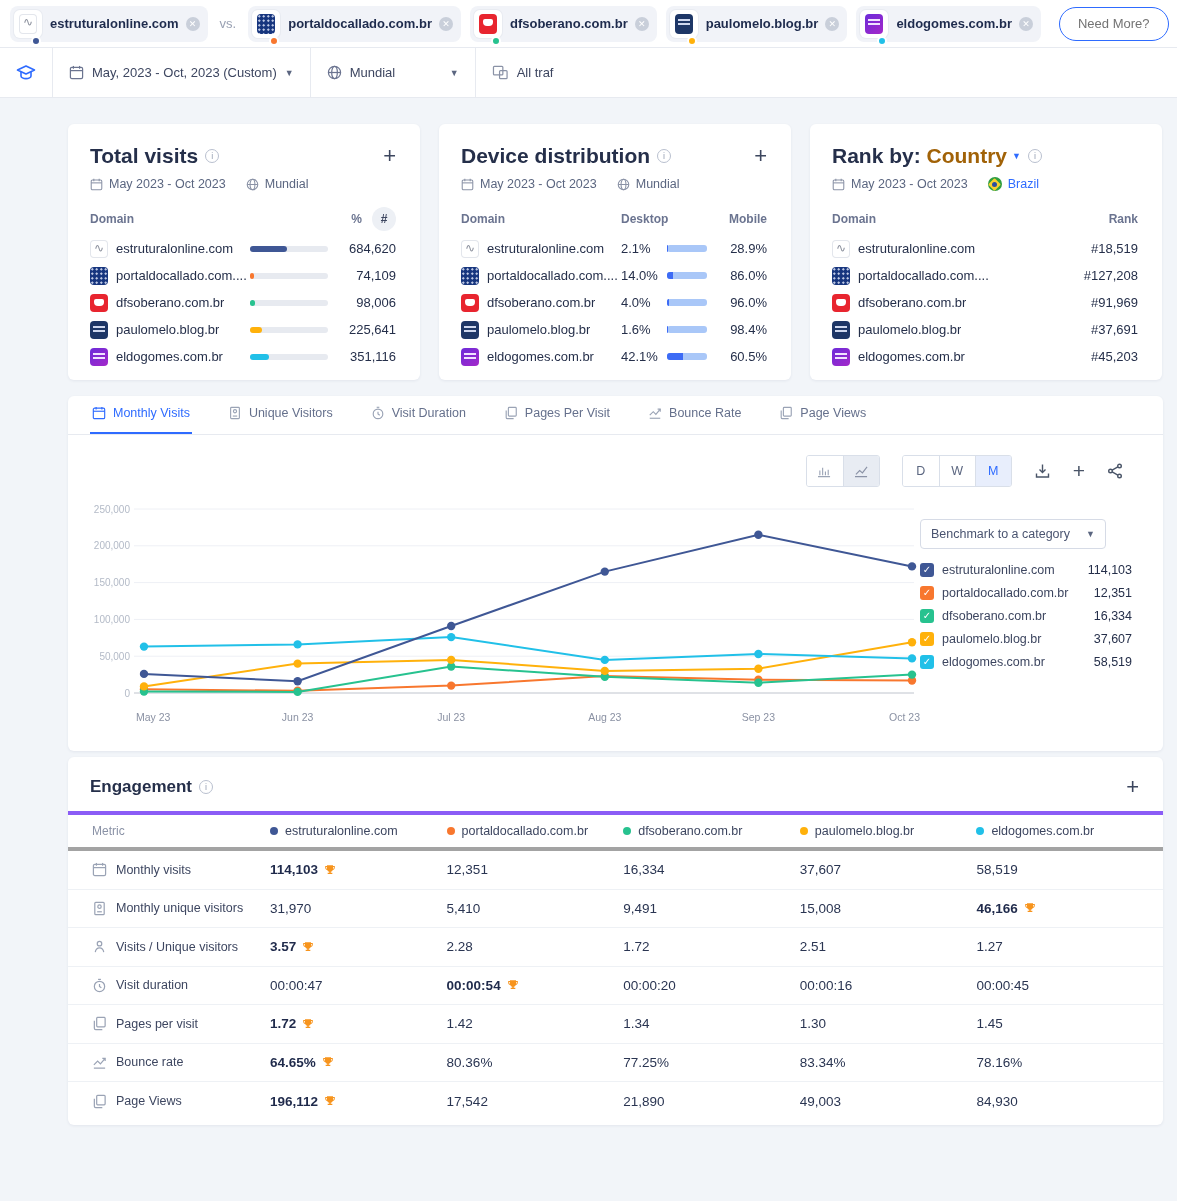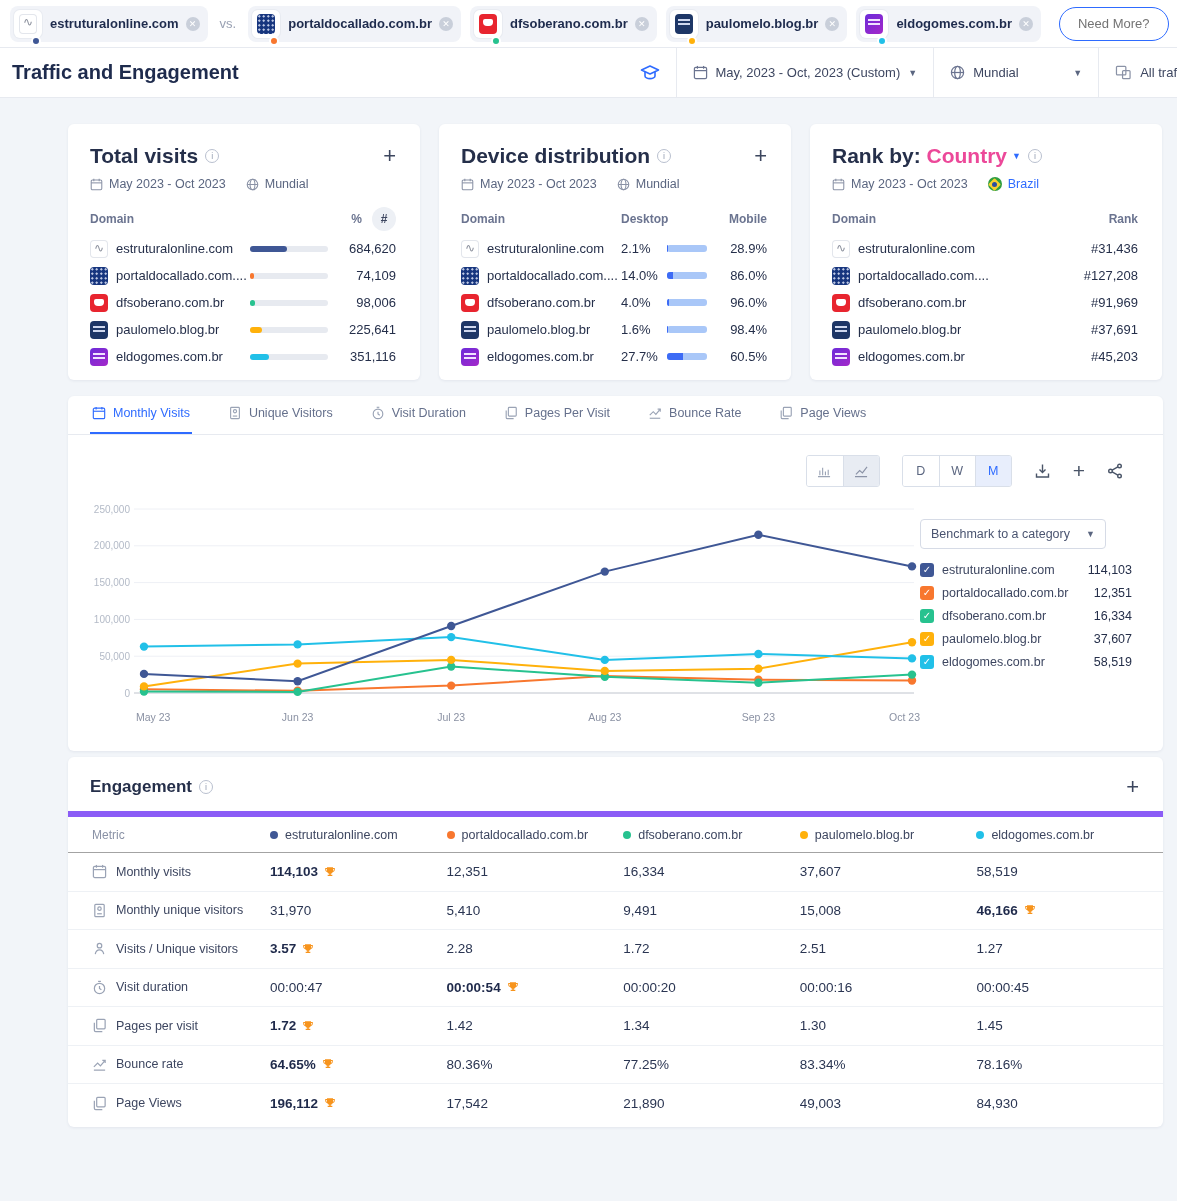--- a/index.html
+++ b/index.html
@@ -39,21 +39,21 @@
   .caret { font-size:9px; color:#5b6680; }
   .icon-svg { display:inline-flex; }
 
   
   .content { padding:26px 14px 0 68px; }
   .cards-row { display:flex; gap:19px; }
   .card { background:#fff; border-radius:6px; box-shadow:0 1px 3px rgba(25,40,90,.07); }
   .stat-card { width:352px; height:256px; padding:20px 24px 0 22px; }
   .card-head { display:flex; align-items:center; }
   .card-title { font-size:21px; font-weight:bold; color:#252f4a; }
-  .card-title .link { color:#ec4899; }
+  .card-title .link { color:#a16207; }
   .info-i { width:14px; height:14px; border-radius:50%; border:1px solid #b9c0cf; color:#9aa3b5; font-size:9px; line-height:12px; text-align:center; margin-left:7px; font-style:normal; }
   .plus-btn { margin-left:auto; font-size:22px; font-weight:300; color:#3c465e; cursor:pointer; line-height:18px; }
   .card-meta { display:flex; align-items:center; gap:6px; font-size:12.5px; color:#5b6680; margin-top:9px; }
   .card-meta .sep { width:8px; }
   .meta-link { color:#2e6bff; }
   .cols-head { display:flex; align-items:center; font-size:12px; font-weight:bold; color:#6b7490; margin-top:16px; height:24px; }
   .num-toggle { width:24px; height:24px; border-radius:50%; background:#edf0f5; color:#3d4660; text-align:center; line-height:24px; font-weight:bold; cursor:pointer; }
   .pct-toggle { color:#6b7490; margin-right:10px; cursor:pointer; }
   .stat-rows { margin-top:4px; }
   .stat-row { display:flex; align-items:center; height:27px; font-size:13px; color:#252f4a; }
@@ -96,23 +96,23 @@
   .chart-zone { display:flex; padding:4px 20px 14px 18px; }
   .legend-panel { width:212px; padding-top:24px; }
   .bench-select { width:186px; height:30px; border:1px solid #d6dbe6; border-radius:4px; display:flex; align-items:center; justify-content:space-between; padding:0 10px; font-size:12.5px; color:#4a5470; cursor:pointer; background:#fff; }
   .legend-rows { margin-top:14px; display:flex; flex-direction:column; gap:9px; }
   .legend-row { display:flex; align-items:center; font-size:12.5px; color:#3d4660; }
   .lg-check { width:14px; height:14px; border-radius:3px; color:#fff; font-size:10px; line-height:14px; text-align:center; margin-right:8px; cursor:pointer; }
   .lg-val { margin-left:auto; color:#252f4a; }
 
   
   .eng-card { margin-top:6px; width:1095px; padding-bottom:4px; }
-  .eng-head { display:flex; align-items:center; padding:20px 24px 14px 22px; border-bottom:6px solid #8b5cf6; }
+  .eng-head { display:flex; align-items:center; padding:20px 24px 14px 22px; border-bottom:4px solid #8b5cf6; }
   .eng-grid { display:grid; grid-template-columns:178px repeat(5,1fr); align-items:center; padding:0 10px 0 24px; }
-  .eng-header-row { height:36px; border-bottom:1px solid #a3a3a3; }
+  .eng-header-row { height:36px; border-bottom:4px solid #a3a3a3; }
   .eng-header-row .mh { font-size:12px; color:#8a92a6; }
   .dom-head { display:flex; align-items:center; gap:7px; font-size:12.5px; color:#3d4660; }
   .dom-dot { width:8px; height:8px; border-radius:50%; }
   .eng-row { height:38.5px; border-bottom:1px solid #eef1f5; }
   .eng-row:last-child { border-bottom:none; }
   .metric-cell { display:flex; align-items:center; gap:9px; font-size:12.5px; color:#3d4660; }
   .metric-cell svg { stroke:#9aa3b5; flex:0 0 auto; }
   .cell { display:flex; align-items:center; gap:6px; font-size:13.5px; color:#2a3552; }
   .cell.win .val { font-weight:bold; color:#1f2a4b; }
   .trophy { display:flex; }
@@ -167,21 +167,20 @@
         </span>
         <span class="label">eldogomes.com.br</span>
         <span class="close-x">✕</span>
         <span class="dot" style="background: rgb(33, 192, 232);"></span>
       </span>
     </div>
   <button class="need-more">Need More?</button>
 </div>
 
 <div class="titlebar">
-  <div class="page-title">Traffic and Engagement</div>
   <div class="tb-right">
     <div class="tb-item noborder">
       <span class="icon-svg">
         <svg width="20" height="18" viewBox="0 0 20 18" fill="none" stroke="#2e6bff" stroke-width="1.6" stroke-linejoin="round">
             <path d="M10 2 18.5 6 10 10 1.5 6z"></path>
             <path d="M5 8v4c0 1.4 2.3 2.6 5 2.6s5-1.2 5-2.6V8"></path>
           </svg>
       </span>
     </div>
     <div class="tb-item">
@@ -384,21 +383,21 @@
               <span class="dd-fill" style="width: 1.6%;"></span>
             </span>
             <span class="dd-mob">98.4%</span>
           </div>
 
           <div class="stat-row">
             <span class="dom-cell" style="width:160px">
               <span class="fav fv-eldo"></span>
               <span class="dom-name">eldogomes.com.br</span>
             </span>
-            <span class="dd-desk">27.7%</span>
+            <span class="dd-desk">42.1%</span>
             <span class="dd-track">
               <span class="dd-fill" style="width: 39.5%;"></span>
             </span>
             <span class="dd-mob">60.5%</span>
           </div>
         </div>
     </div>
 
     <div class="card stat-card">
       <div class="card-head">
@@ -426,21 +425,21 @@
         <span>Domain</span>
         <span style="margin-left:auto">Rank</span>
       </div>
       <div class="stat-rows">
 
           <div class="stat-row">
             <span class="dom-cell" style="width:190px">
               <span class="fav fv-estrutural"></span>
               <span class="dom-name">estruturalonline.com</span>
             </span>
-            <span class="rank-cell">#31,436</span>
+            <span class="rank-cell">#18,519</span>
           </div>
 
           <div class="stat-row">
             <span class="dom-cell" style="width:190px">
               <span class="fav fv-portal"></span>
               <span class="dom-name">portaldocallado.com....</span>
             </span>
             <span class="rank-cell">#127,208</span>
           </div>
 

